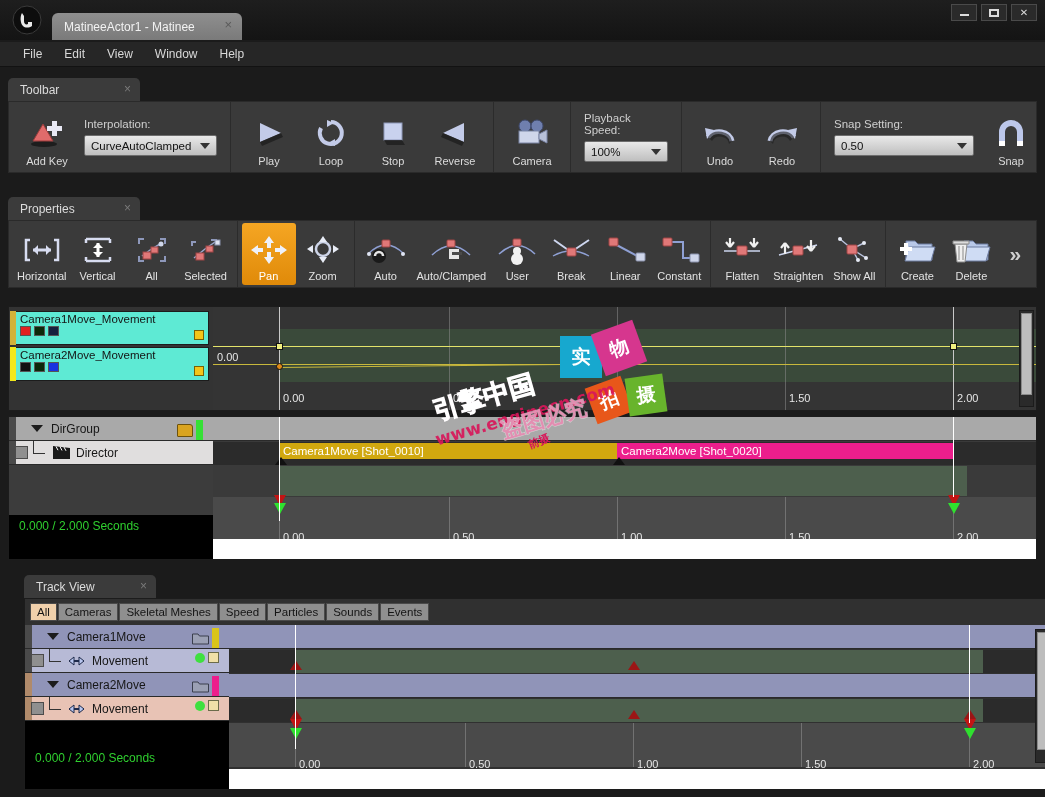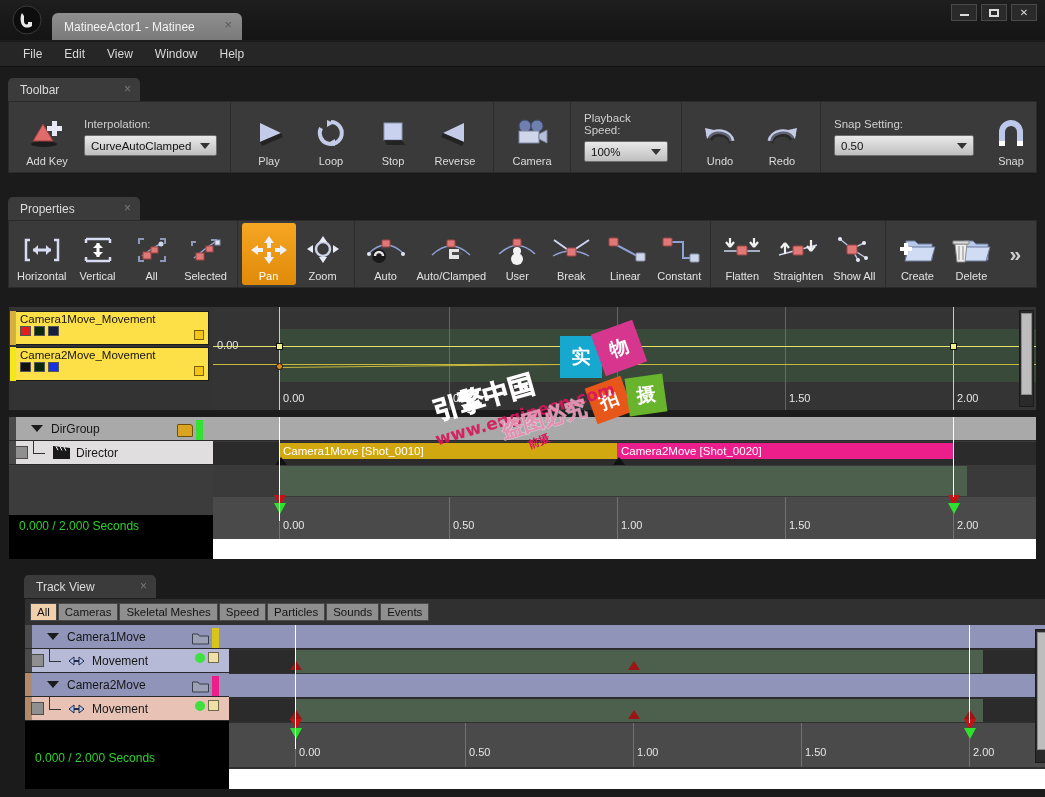--- a/index.html
+++ b/index.html
@@ -115,35 +115,35 @@
   .pr-item.active .lb{ color:#fff; }
 
   
   .curve-wrap{
     position:absolute; left:8px; top:306px; width:1029px; height:105px;
     background:#2e2e2e; border:1px solid #1c1c1c; display:flex;
   }
   .curve-left{ width:204px; background:#333; position:relative; }
   .ctrack{
     position:relative; height:34px; margin:0 4px 0 4px;
-    background:#fde047; border:1px solid #1c1c1c;
+    background:#5eead4; border:1px solid #1c1c1c;
   }
   .ctrack .cname{ color:#141414; font-size:11.5px; padding:1px 0 0 6px;}
   .ctrack .sw{ display:flex; gap:3px; padding-left:6px; margin-top:1px;}
   .ctrack .sw span{ width:11px; height:10px; border:1px solid #555;}
   .ctrack .tog{ position:absolute; right:4px; bottom:4px; width:10px; height:10px; background:#f5c518; border:1px solid #7a6003;}
   .ctrack .bar{ position:absolute; left:-4px; top:-1px; width:6px; bottom:-1px;}
 
   .curve-graph{ flex:1; position:relative; background:#3a4a3a; overflow:hidden;}
   .graph-gut{ position:absolute; left:0; top:0; width:66px; bottom:0; background:#343434; }
   .vline{ position:absolute; top:0; bottom:0; width:1px; background:#c9c9c9;}
   .vline.dim{ background:#8b8b8b; opacity:.55;}
   .hband{ position:absolute; left:0; right:0; background:#3a4a3a;}
   .curveline{ position:absolute; height:1px; background:#d9d96a;}
-  .tlabel{ position:absolute; color:#e6e6e6; font-size:11px; font-family:"Liberation Sans",sans-serif;}
+  .tlabel{ position:absolute; color:#e6e6e6; font-size:11px; font-family:"Liberation Sans",sans-serif;margin-top:12px;}
   .kpt{ position:absolute; width:7px; height:7px; border:1px solid #111;}
   .curve-scroll{
     position:absolute; right:2px; top:3px; width:15px; bottom:3px;
     background:#2a2a2a; border:1px solid #1b1b1b;
   }
   .curve-scroll .thumb{ position:absolute; left:1px; right:1px; top:2px; height:82px; background:#bdbdbd; border:1px solid #8a8a8a;}
 
   
   .dir-wrap{
     position:absolute; left:8px; top:416px; width:1029px; height:144px;

